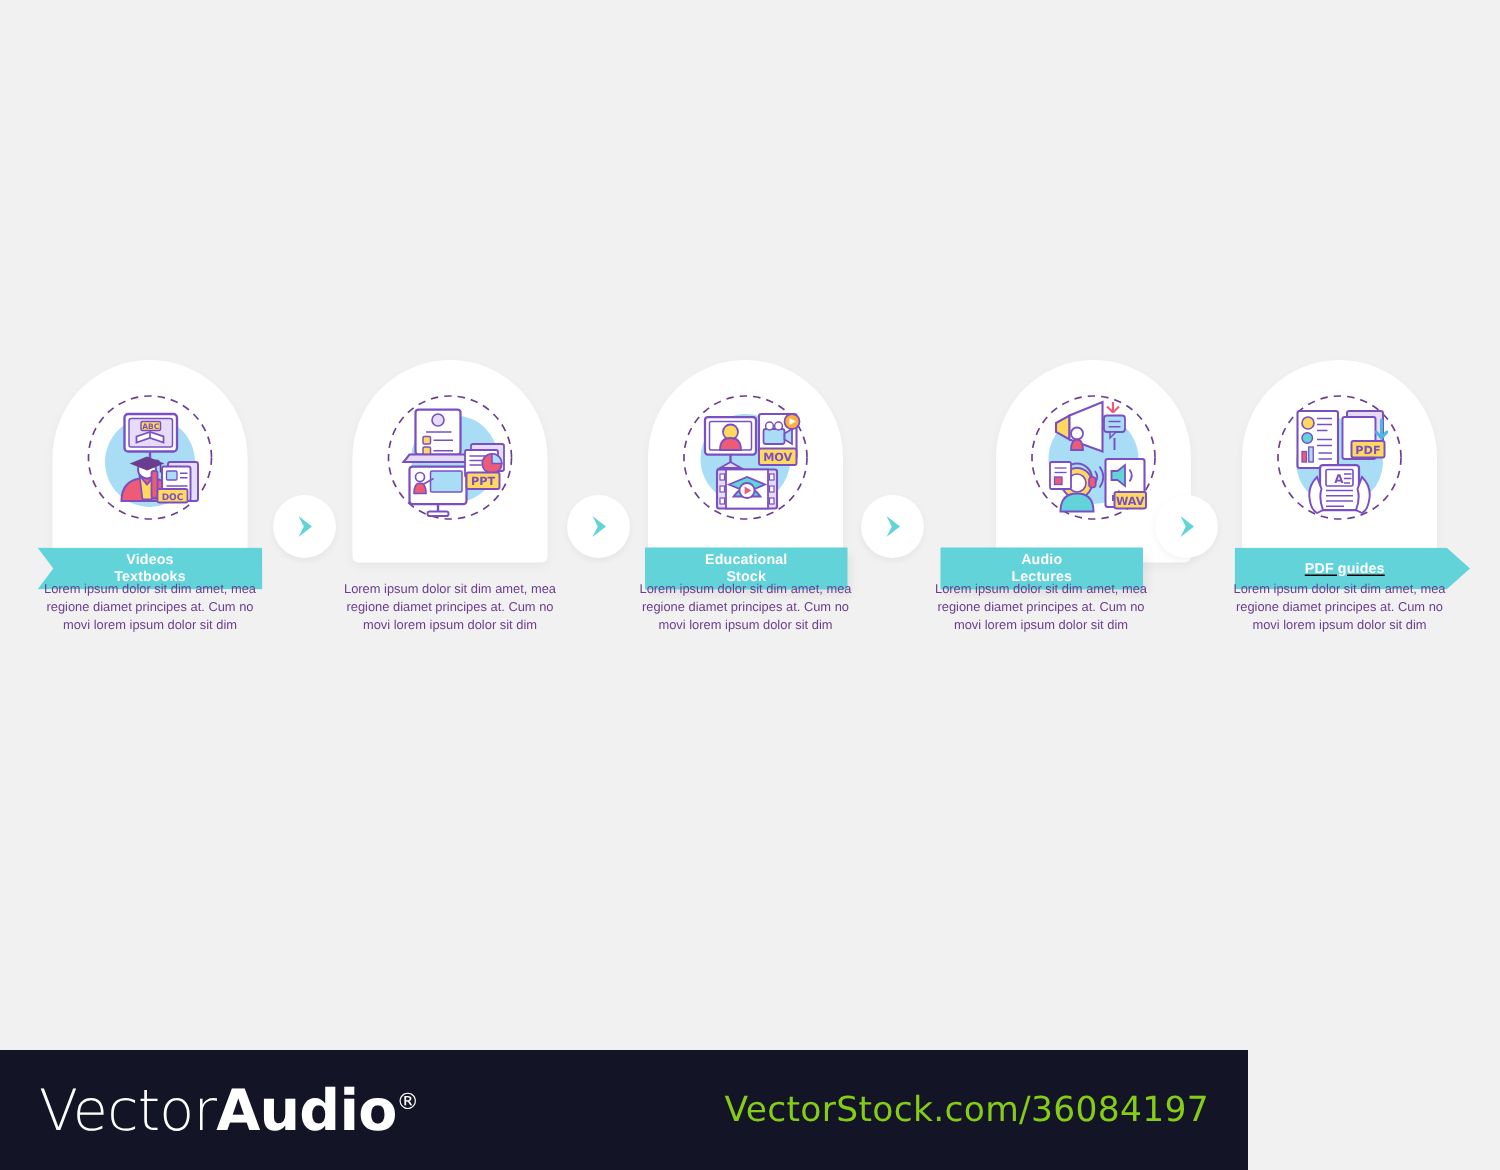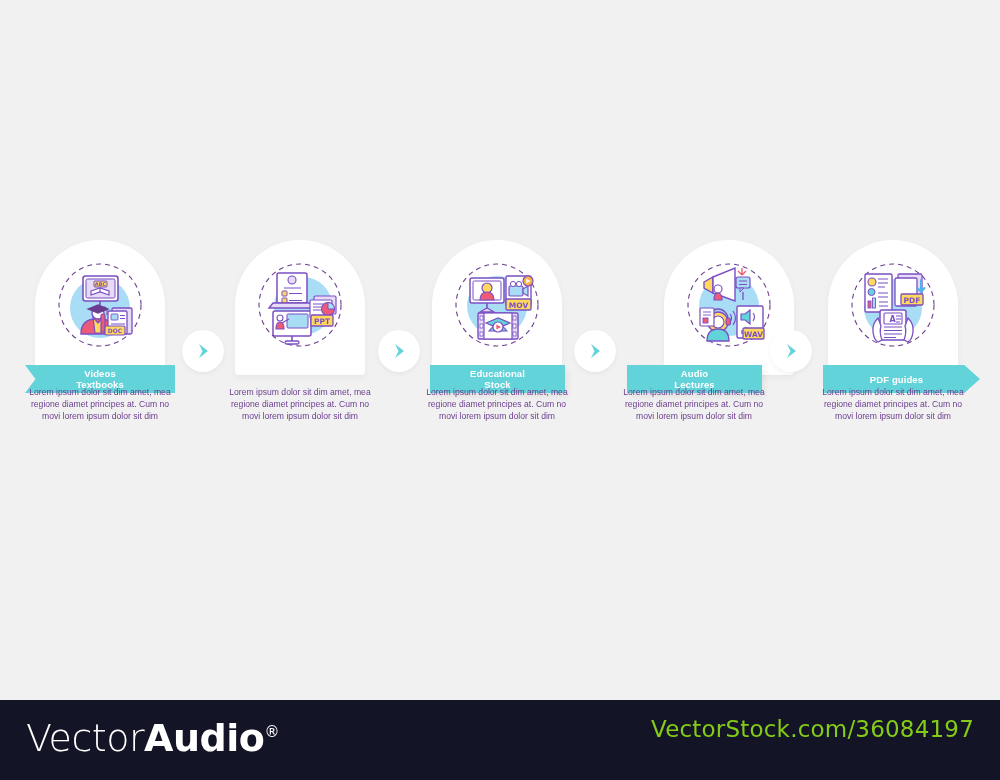--- a/index.html
+++ b/index.html
@@ -76,20 +76,21 @@
     letter-spacing: .1px;
     white-space: pre-line;
   }
   .ribbon.tail {
     
     clip-path: polygon(0 0, 100% 0, 100% 100%, 0 100%, 7% 50%);
   }
   .ribbon.point {
     
     clip-path: polygon(0 0, 90% 0, 100% 50%, 90% 100%, 0 100%);
+    text-decoration: underline;
   }
 
   
   .desc {
     position: absolute;
     top: 387px;
     width: 150px;
     color: #6b3d8f;
     font-size: 8.6px;
     line-height: 11.8px;
@@ -109,28 +110,28 @@
     justify-content: center;
     box-shadow: 0 2px 5px rgba(0,0,0,0.05);
   }
   .connector svg { display: block; }
 
   
   #watermark {
     position: absolute;
     left: 0;
     top: 700px;
-    width: 1000px;
+    width: 832px;
     height: 80px;
     background: #141427;
     display: flex;
-    align-items: flex-start;
+    align-items: center;
     justify-content: space-between;
     box-sizing: border-box;
-    padding: 16px 26px;
+    padding: 4px 26px;
   }
   .vs-logo {
     color: #ffffff;
     font-size: 38px;
     letter-spacing: -0.5px;
     font-family: "DejaVu Sans", sans-serif;
     position: relative;
     display: flex;
     align-items: baseline;
   }

